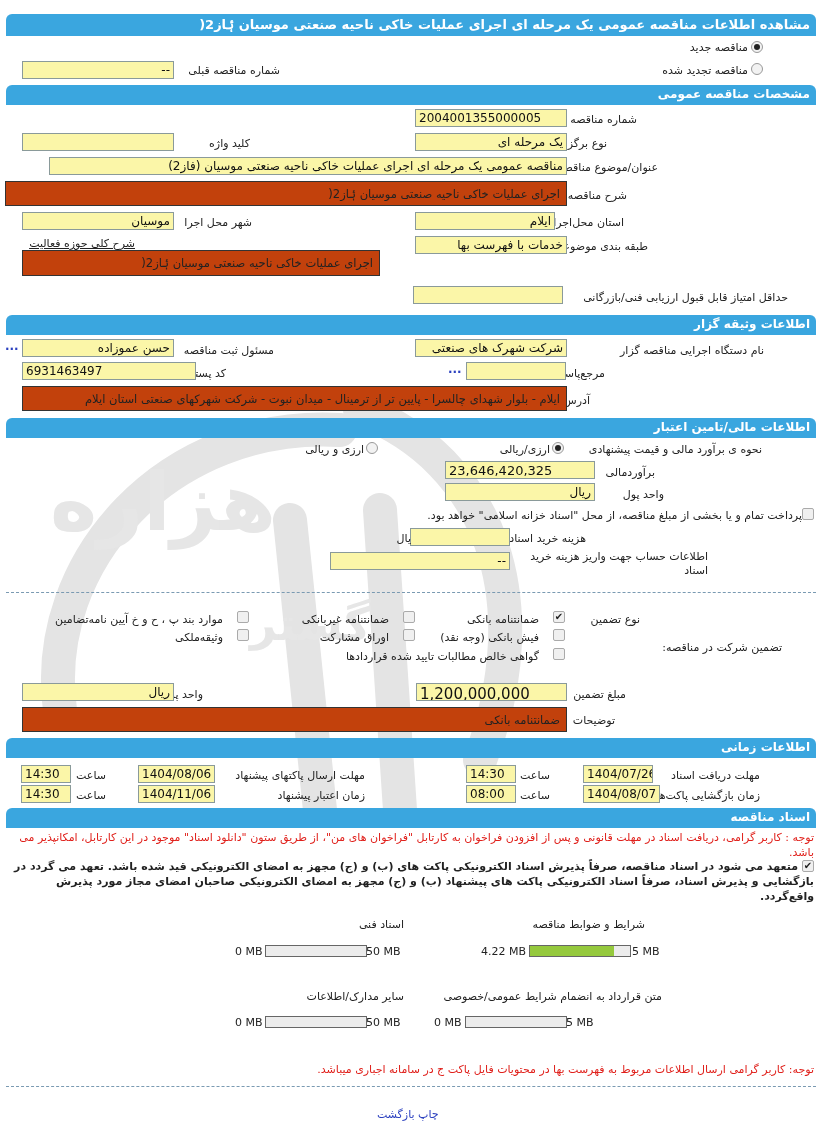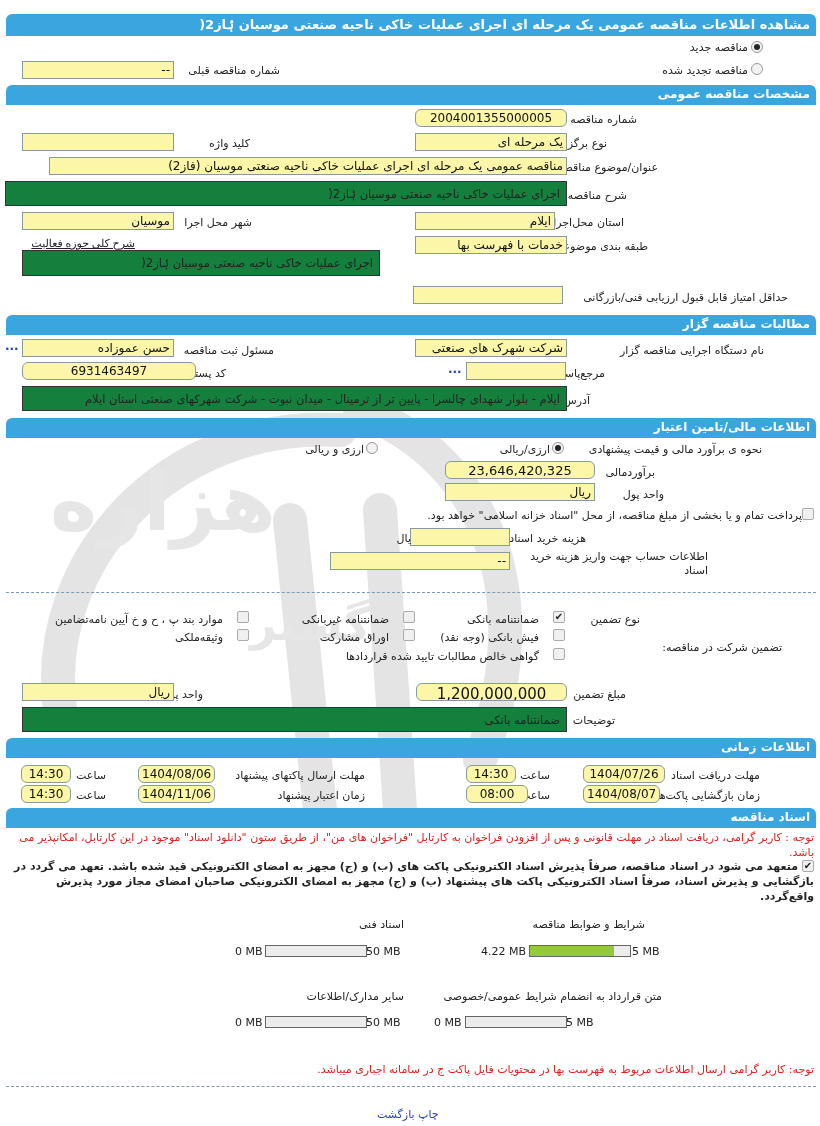--- a/index.html
+++ b/index.html
@@ -12,23 +12,23 @@
     position: absolute; left: 6px; width: 810px; height: 20px;
     background: #3aa6df; color: #fff; font-weight: bold; font-size: 12px;
     border-radius: 6px 6px 0 0; direction: rtl; padding: 2px 6px 0 6px; white-space: nowrap; overflow: hidden;
   }
   .hdr.main { height: 22px; font-size: 13px; padding-top: 3px; }
   .lbl { position: absolute; direction: rtl; white-space: nowrap; font-size: 11px; color: #222; }
   .fld {
     position: absolute; height: 18px; background: #fbf6a8; border: 1px solid #8a9a9a;
     direction: rtl; padding: 1px 3px; font-size: 12px; white-space: nowrap; overflow: hidden; color: #111;
   }
-  .fld.ltr { direction: ltr; text-align: center; border-radius: 6px; }
+  .fld.ltr { direction: ltr; text-align: left; }
   .box {
-    position: absolute; border: 1px solid #333; background: #15803d; direction: rtl;
+    position: absolute; border: 1px solid #333; background: #c2410c; direction: rtl;
     padding: 5px 6px; font-size: 11.5px; white-space: nowrap; overflow: hidden;
   }
   .radio {
     position: absolute; width: 12px; height: 12px; border-radius: 50%;
     border: 1px solid #999; background: #f2f2f2;
   }
   .radio.on::after {
     content: ""; position: absolute; left: 2px; top: 2px; width: 6px; height: 6px; border-radius: 50%; background: #222;
   }
   .cb {
@@ -84,27 +84,27 @@
 <div class="lbl" style="right:193px;top:189px;">شرح مناقصه</div>
 <div class="box" style="left:5px;top:181px;width:562px;height:25px;">اجرای عملیات خاکی ناحیه صنعتی موسیان ۂاز2(</div>
 
 <div class="lbl" style="right:196px;top:216px;">استان محل‌اجرا</div>
 <div class="fld" style="left:415px;top:212px;width:140px;">ایلام</div>
 <div class="lbl" style="right:568px;top:216px;">شهر محل اجرا</div>
 <div class="fld" style="left:22px;top:212px;width:152px;">موسیان</div>
 
 <div class="lbl" style="right:172px;top:240px;">طبقه بندی موضوعی</div>
 <div class="fld" style="left:415px;top:236px;width:152px;">خدمات با فهرست بها</div>
-<div class="lbl" style="right:685px;top:237px;text-decoration:underline;font-family:Liberation Serif, serif;">شرح کلی حوزه فعالیت</div>
+<div class="lbl" style="right:685px;top:237px;text-decoration:underline;">شرح کلی حوزه فعالیت</div>
 <div class="box" style="left:22px;top:250px;width:358px;height:26px;">اجرای عملیات خاکی ناحیه صنعتی موسیان ۂاز2(</div>
 
 <div class="lbl" style="right:32px;top:291px;">حداقل امتیاز قابل قبول ارزیابی فنی/بازرگانی</div>
 <div class="fld" style="left:413px;top:286px;width:150px;"></div>
 
-<div class="hdr" style="top:315px;">مطالبات مناقصه گزار</div>
+<div class="hdr" style="top:315px;">اطلاعات وثیقه گزار</div>
 
 <div class="lbl" style="right:56px;top:344px;">نام دستگاه اجرایی مناقصه گزار</div>
 <div class="fld" style="left:415px;top:339px;width:152px;">شرکت شهرک های صنعتی</div>
 <div class="lbl" style="right:546px;top:344px;">مسئول ثبت مناقصه</div>
 <div class="fld" style="left:22px;top:339px;width:152px;">حسن عموزاده</div>
 <div class="dots" style="left:5px;top:339px;">...</div>
 
 <div class="lbl" style="right:215px;top:367px;">مرجع‌پاسخگویی</div>
 <div class="fld" style="left:466px;top:362px;width:100px;"></div>
 <div class="dots" style="left:448px;top:362px;">...</div>
@@ -163,33 +163,33 @@
 <div class="fld ltr" style="left:416px;top:683px;width:151px;font-size:15px;">1,200,000,000</div>
 <div class="lbl" style="right:617px;top:688px;">واحد پول</div>
 <div class="fld" style="left:22px;top:683px;width:152px;">ریال</div>
 
 <div class="lbl" style="right:205px;top:714px;">توضیحات</div>
 <div class="box" style="left:22px;top:707px;width:545px;height:25px;">ضمانتنامه بانکی</div>
 
 <div class="hdr" style="top:738px;">اطلاعات زمانی</div>
 
 <div class="lbl" style="right:60px;top:769px;">مهلت دریافت اسناد</div>
-<div class="fld ltr" style="left:583px;top:765px;width:82px;">1404/07/26</div>
+<div class="fld ltr" style="left:583px;top:765px;width:70px;">1404/07/26</div>
 <div class="lbl" style="right:270px;top:769px;">ساعت</div>
 <div class="fld ltr" style="left:466px;top:765px;width:50px;">14:30</div>
 
 <div class="lbl" style="right:455px;top:769px;">مهلت ارسال پاکتهای پیشنهاد</div>
 <div class="fld ltr" style="left:138px;top:765px;width:77px;">1404/08/06</div>
 <div class="lbl" style="right:714px;top:769px;">ساعت</div>
 <div class="fld ltr" style="left:21px;top:765px;width:50px;">14:30</div>
 
 <div class="lbl" style="right:60px;top:789px;">زمان بازگشایی پاکت‌ها</div>
 <div class="fld ltr" style="left:583px;top:785px;width:77px;">1404/08/07</div>
 <div class="lbl" style="right:270px;top:789px;">ساعت</div>
-<div class="fld ltr" style="left:466px;top:785px;width:62px;">08:00</div>
+<div class="fld ltr" style="left:466px;top:785px;width:50px;">08:00</div>
 
 <div class="lbl" style="right:455px;top:789px;">زمان اعتبار پیشنهاد</div>
 <div class="fld ltr" style="left:138px;top:785px;width:77px;">1404/11/06</div>
 <div class="lbl" style="right:714px;top:789px;">ساعت</div>
 <div class="fld ltr" style="left:21px;top:785px;width:50px;">14:30</div>
 
 <div class="hdr" style="top:808px;">اسناد مناقصه</div>
 
 <div class="lbl red" style="right:6px;top:830px;width:808px;white-space:normal;line-height:15px;">توجه : کاربر گرامی، دریافت اسناد در مهلت قانونی و پس از افزودن فراخوان به کارتابل "فراخوان های من"، از طریق ستون "دانلود اسناد" موجود در این کارتابل، امکانپذیر می باشد.</div>
 

